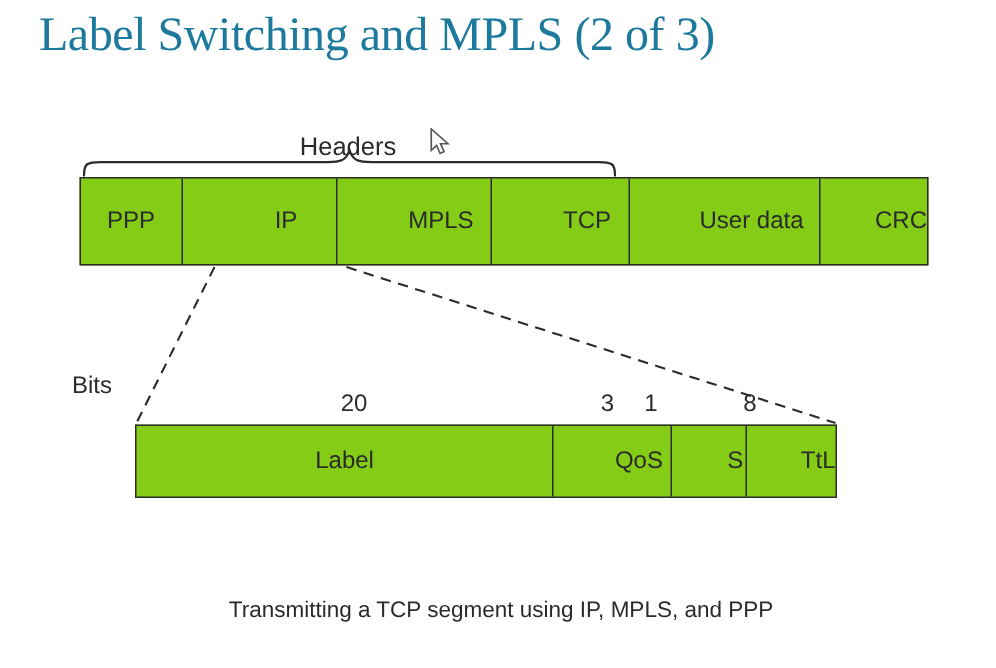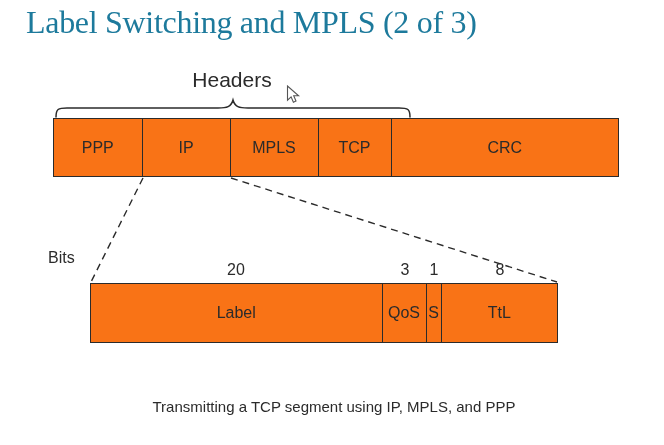--- a/index.html
+++ b/index.html
@@ -20,39 +20,40 @@
     font-family: "Liberation Serif", serif;
     font-weight: normal;
     font-size: 32px;
     letter-spacing: -0.3px;
     color: #1d7a9c;
     white-space: nowrap;
   }
   .headers-label {
     position: absolute;
     left: 162px;
-    top: 68px;
+    top: 88px;
     width: 140px;
     text-align: center;
-    font-size: 21px;
+    font-size: 17px;
     color: #2b2b2b;
   }
   .brace-svg { position: absolute; left: 54px; top: 97px; }
   .cursor-svg { position: absolute; left: 286px; top: 85px; }
   .dash-overlay { position: absolute; left: 0; top: 0; pointer-events: none; }
 
   .box-row {
     position: absolute;
     display: flex;
     border: 1.5px solid #2b2b2b;
     box-sizing: border-box;
-    background: #f97316;
+    background: #84cc16;
+    gap: 36px;
   }
   .packet-row { left: 53px; top: 118px; width: 566px; height: 59px; }
-  .mpls-row   { left: 90px; top: 283px; width: 468px; height: 60px; }
+  .mpls-row   { left: 90px; top: 283px; width: 468px; height: 49px; }
   .cell {
     display: flex;
     align-items: center;
     justify-content: center;
     border-right: 1.5px solid #2b2b2b;
     box-sizing: border-box;
     font-size: 16px;
     color: #2b2b2b;
     white-space: nowrap;
   }
@@ -104,20 +105,21 @@
   <svg class="brace-svg" width="358" height="22" viewBox="0 0 358 22">
     <path d="M 2 20 C 2 12, 4 11, 13 11 L 164 11 C 173 11, 177 10, 179 3
              C 181 10, 185 11, 194 11 L 345 11 C 354 11, 356 12, 356 20" fill="none" stroke="#2b2b2b" stroke-width="1.5" stroke-linecap="round"></path>
   </svg>
 
   <div class="box-row packet-row">
     <div class="cell p0">PPP</div>
     <div class="cell p2">IP</div>
     <div class="cell p1">MPLS</div>
     <div class="cell p3">TCP</div>
+    <div class="cell p4">User data</div>
     <div class="cell">CRC</div>
   </div>
 
   <svg class="dash-overlay" width="664" height="445" viewBox="0 0 664 445">
     <line x1="143" y1="178" x2="91" y2="282" stroke="#2b2b2b" stroke-width="1.4" stroke-dasharray="7 5"></line>
     <line x1="231" y1="178" x2="557" y2="282" stroke="#2b2b2b" stroke-width="1.4" stroke-dasharray="7 5"></line>
   </svg>
 
   <div class="bits-label">Bits</div>
 

